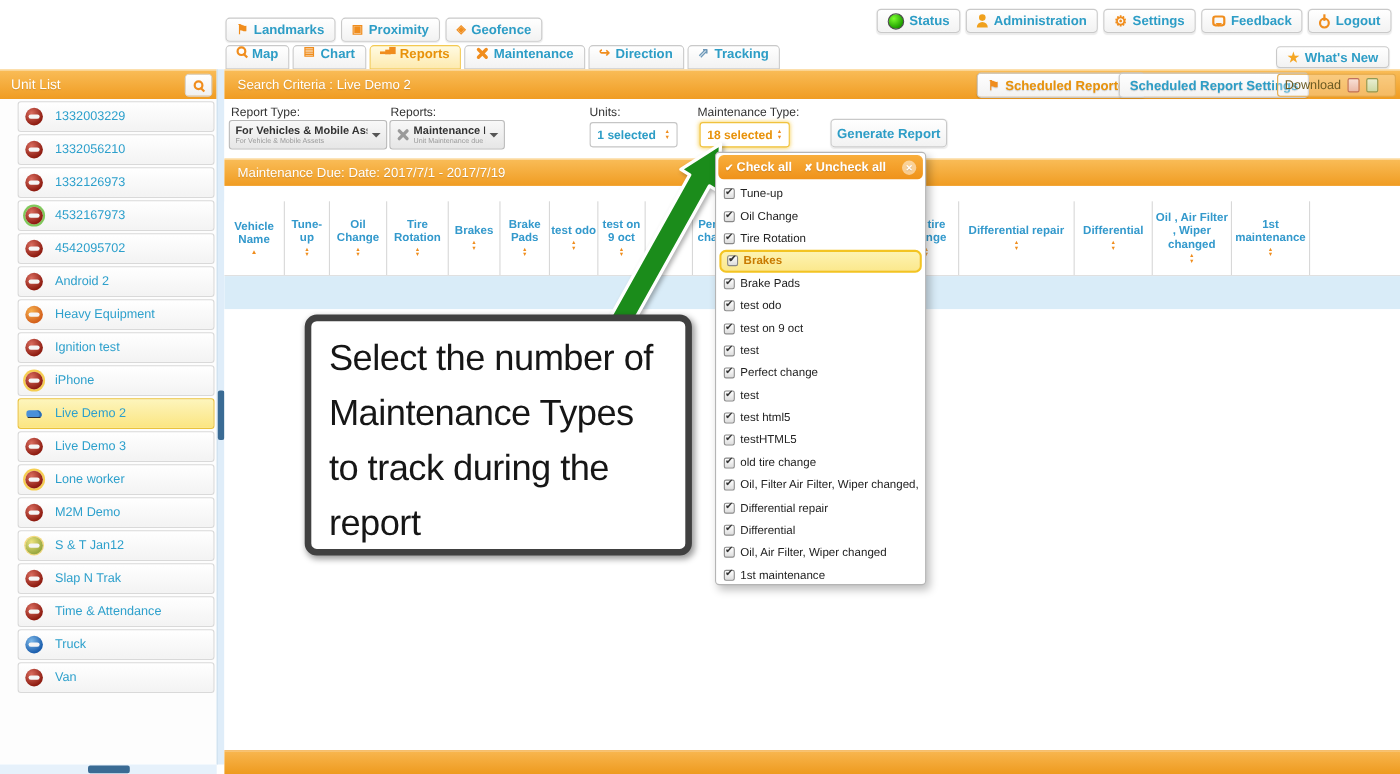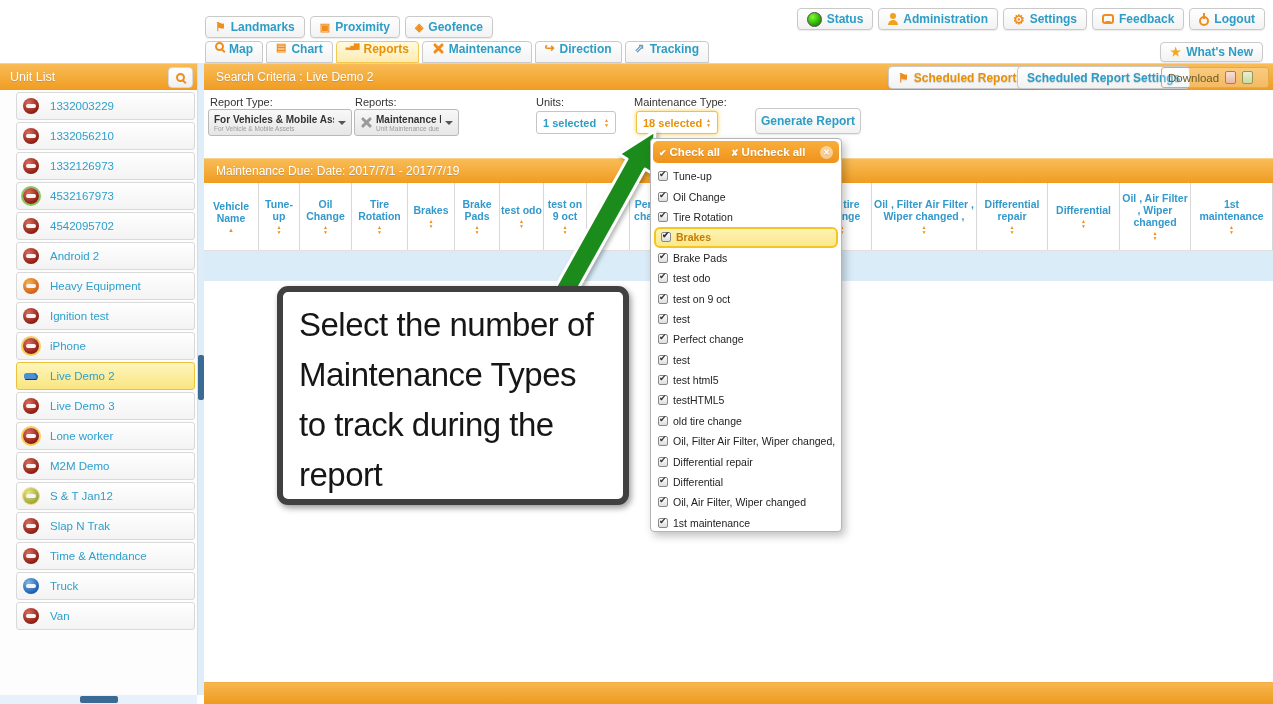--- a/index.html
+++ b/index.html
@@ -86,21 +86,21 @@
   #vscroll { position:absolute; left:197px; top:63px; bottom:9px; width:7px; background:#dfedf9; border-left:1px solid #cfe0ef; }
   #vscroll .thumb { position:absolute; top:292px; height:45px; left:0; right:0; background:#3a6b94; border-radius:2px; }
   #hscroll { position:absolute; left:0; bottom:0; height:9px; width:197px; background:#e6f1fb; }
   #hscroll .thumb { position:absolute; left:80px; width:38px; top:1px; height:7px; background:#3a6b94; border-radius:2px; }
   
   #main { position:absolute; left:204px; top:63px; right:0; bottom:0; background:#fff; }
   .obar { position:absolute; left:0; right:0; background:linear-gradient(#f9bc57,#f09c22);
     border-top:1px solid #fbd28a; color:#fff; display:flex; align-items:center;
     font-size:12px; padding-left:12px; text-shadow:0 1px 1px rgba(0,0,0,.15); }
   #bar1 { top:0; height:27px; }
-  #bar2 { top:95px; height:25px; }
+  #bar2 { top:81px; height:25px; }
   #btn-sched { position:absolute; left:684px; top:2px; height:23px; }
   #btn-sched .lbl { color:#e8920a; }
   #btn-schedset { position:absolute; left:813px; top:2px; height:23px; }
   #download { position:absolute; left:957px; top:3px; width:108px; height:21px;
     background:rgba(255,255,255,.28); border:1px solid #e3a94a; border-radius:3px;
     display:flex; align-items:center; gap:6px; padding:0 6px; color:#6b5a22; font-size:11.5px; text-shadow:none; }
   .doc { width:11px; height:13px; border-radius:2px; flex:none; }
   .doc.pdf { background:linear-gradient(#f8e0d6,#eab9a6); border:1px solid #c0705e; }
   .doc.xls { background:linear-gradient(#e9efd2,#cdd9a4); border:1px solid #8f9a55; }
   .flabel { position:absolute; top:33px; font-size:11px; color:#333; }
@@ -476,24 +476,20 @@
         <div class="th">
           <span>testHTML5</span>
           <span class="sort both"></span>
         </div>
 
         <div class="th">
           <span>old tire change</span>
           <span class="sort both"></span>
         </div>
 
-        <div class="th">
-          <span>Oil , Filter Air Filter , Wiper changed ,</span>
-          <span class="sort both"></span>
-        </div>
 
         <div class="th">
           <span>Differential repair</span>
           <span class="sort both"></span>
         </div>
 
         <div class="th">
           <span>Differential</span>
           <span class="sort both"></span>
         </div>

